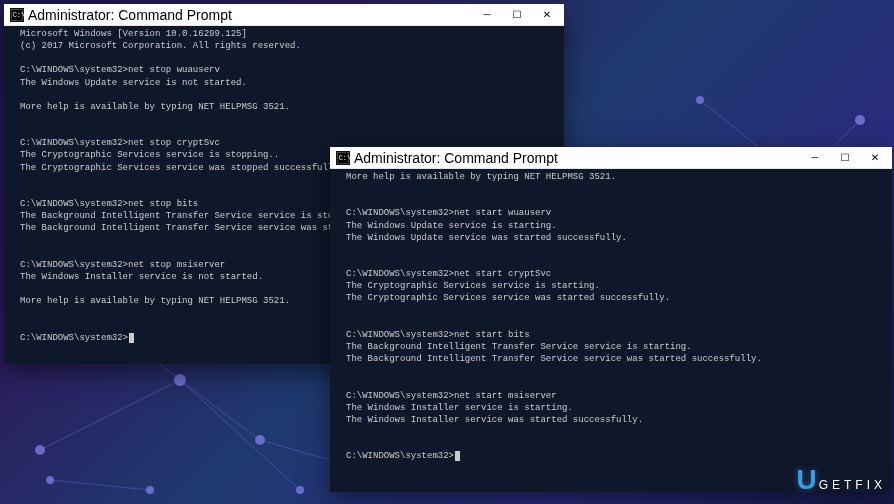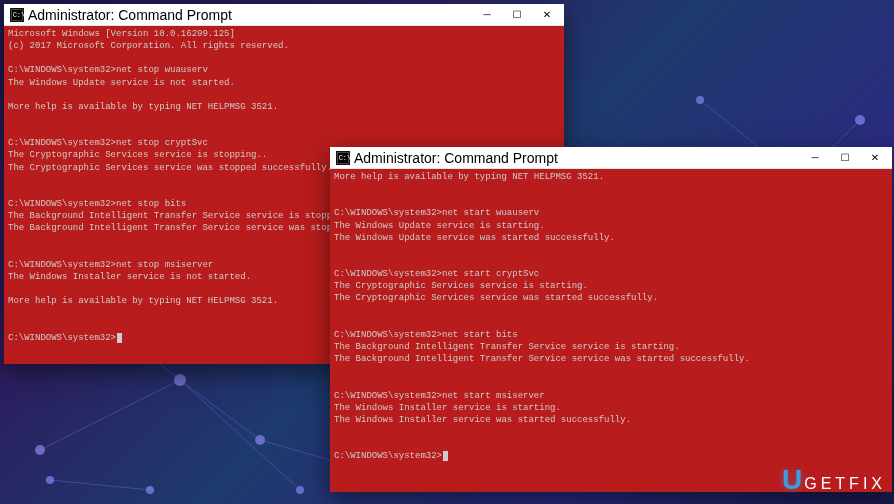--- a/index.html
+++ b/index.html
@@ -55,25 +55,25 @@
       align-items: center;
       justify-content: center;
       font-size: 10px;
       font-family: 'Segoe UI', sans-serif;
       color: #000;
     }
     .titlebar-btn.min::before { content: '─'; }
     .titlebar-btn.max::before { content: '☐'; }
     .titlebar-btn.close::before { content: '✕'; }
     .terminal {
-      background: #b91c1c;
+      background: #0f172a;
       color: #ccc;
       font-size: 9px;
       line-height: 1.35;
-      padding: 2px 4px;
+      padding: 2px 16px;
       height: calc(100% - 22px);
       overflow: hidden;
       white-space: pre-wrap;
       word-break: break-all;
     }
     .term-line { display: block; min-height: 1.35em; }
     .cursor {
       display: inline-block;
       width: 5px;
       height: 10px;
@@ -90,21 +90,21 @@
       align-items: baseline;
       font-family: Arial, sans-serif;
     }
     .wm-letter {
       font-size: 28px;
       font-weight: bold;
       color: #3b9de0;
       text-shadow: 0 0 6px rgba(59,157,224,0.5);
     }
     .wm-text {
-      font-size: 16px;
+      font-size: 12px;
       letter-spacing: 4px;
       color: #fff;
       margin-left: 2px;
     }
   </style>
 </head>
 <body>
 
 <div class="bg-network">
   <svg viewBox="0 0 894 504">

